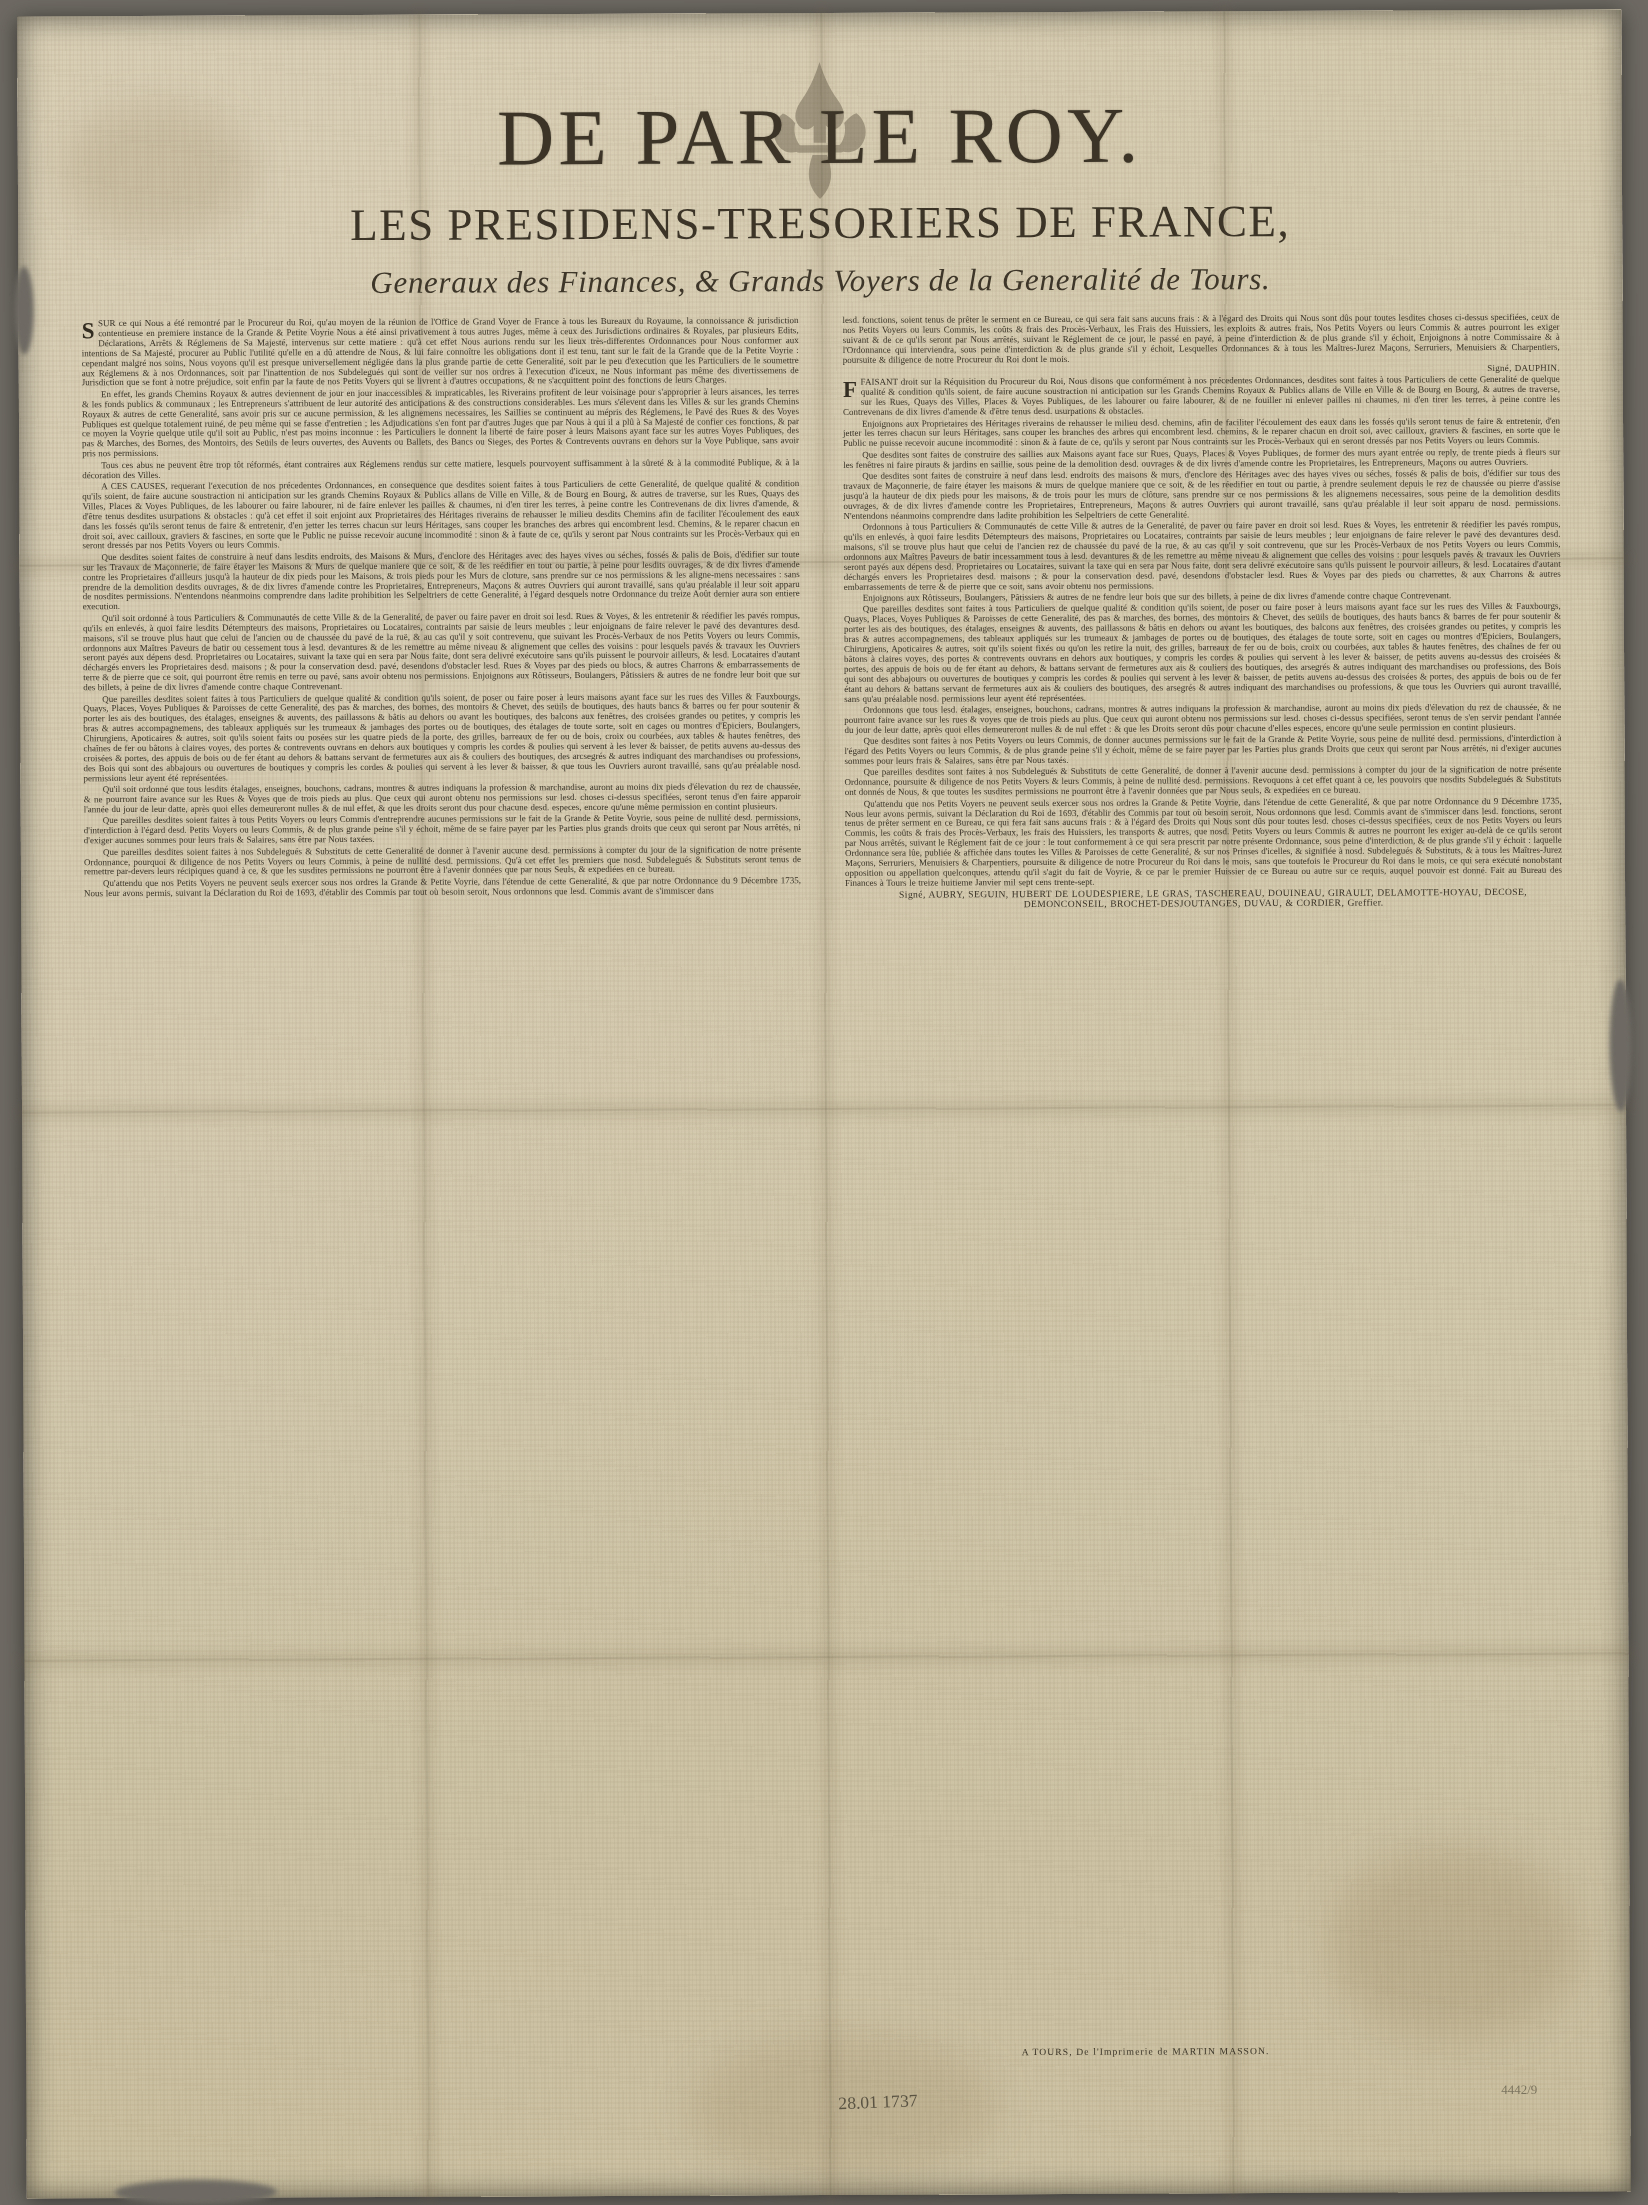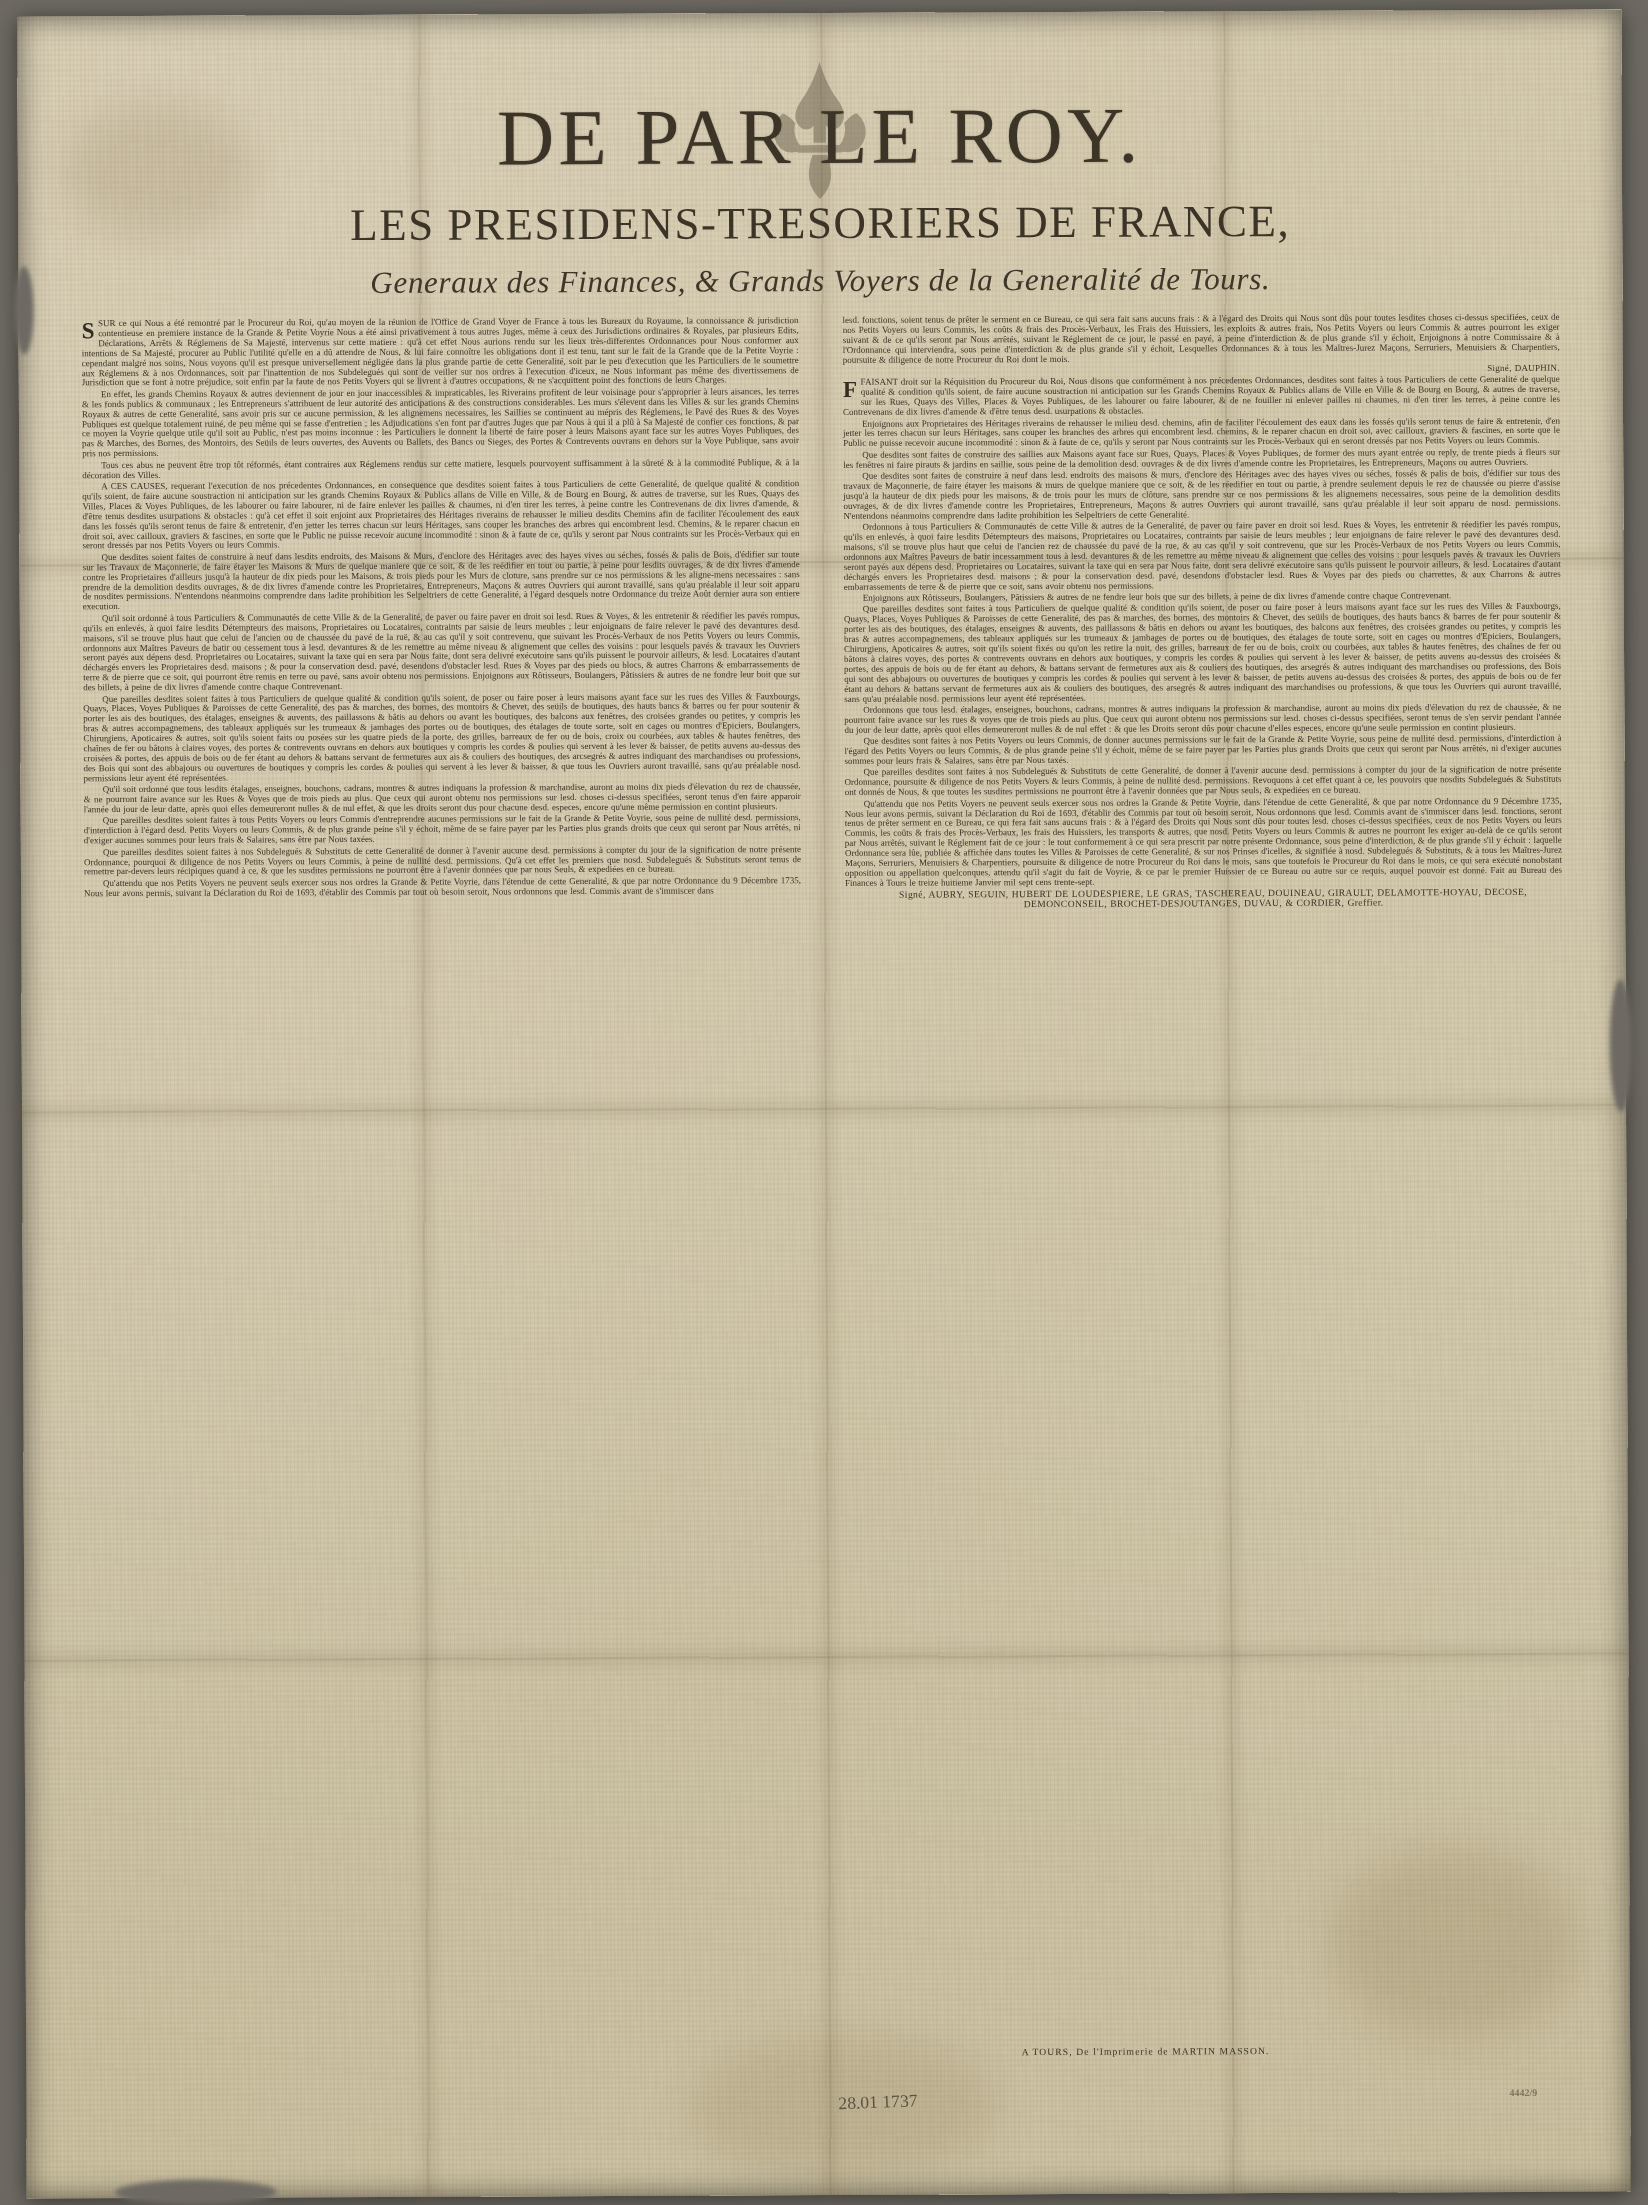--- a/index.html
+++ b/index.html
@@ -121,21 +121,21 @@
     bottom:82px;left:812px;
     font-size:17.6px;
     color:#4a4436;
     font-family:"Liberation Serif", serif;
     transform:rotate(-2deg);
     opacity:.85;
   }
   .stampno{
     position:absolute;
     bottom:94px;right:93px;
-    font-size:10px;color:#4a4436;opacity:.6;font-weight:bold;
+    font-size:13px;color:#4a4436;opacity:.6;
   }
   .edgetear{position:absolute;background:#6e6a63;pointer-events:none;}
 </style>
 </head>
 <body>
 
 <div class="sheet">
   <div class="grain"></div>
 
   <div class="fold v" style="left:401px;"></div>

